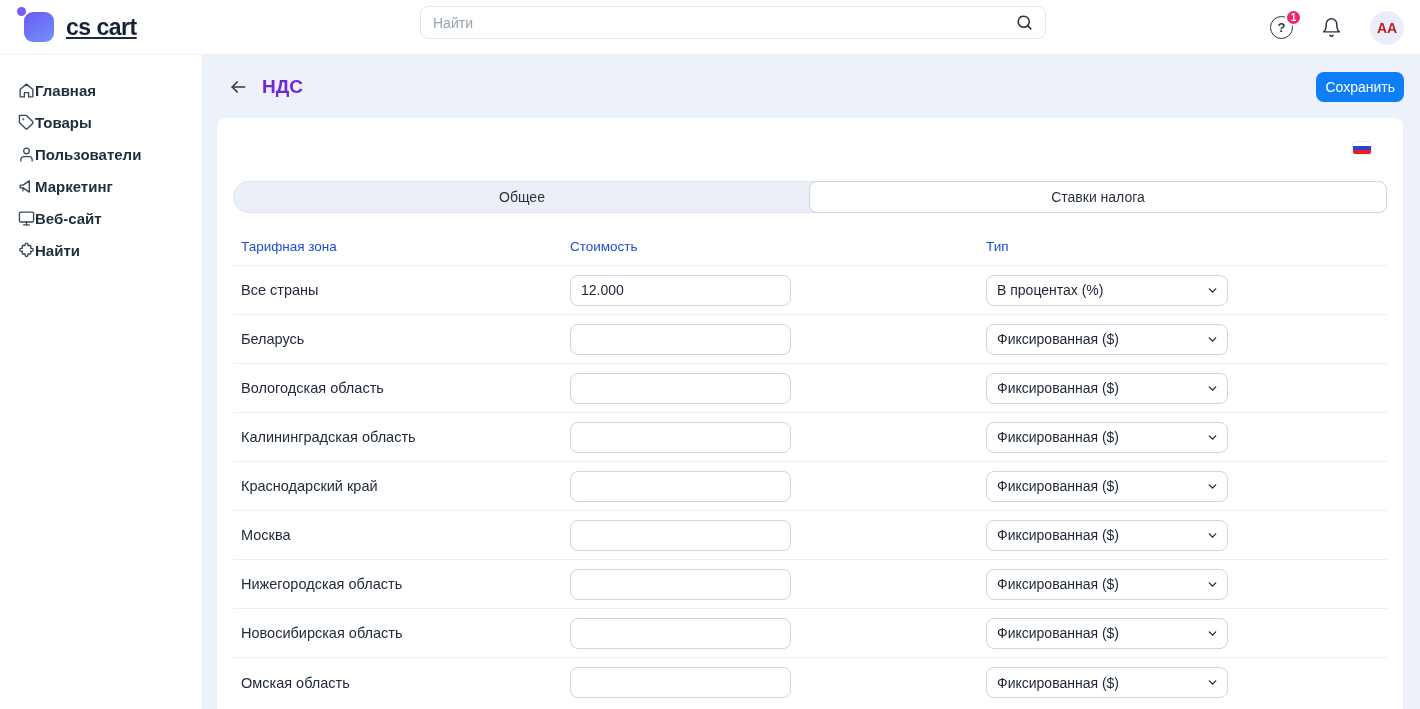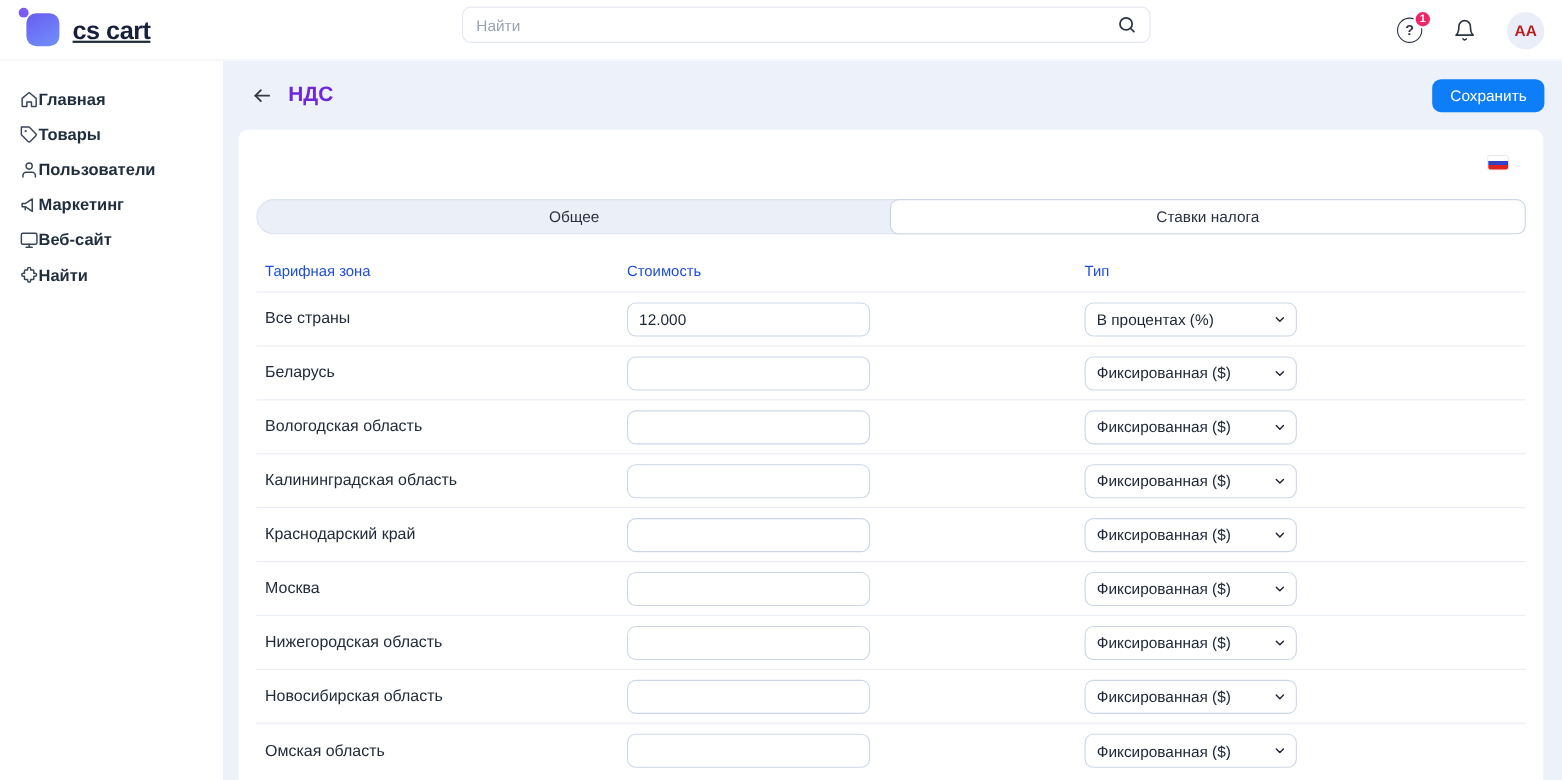--- a/index.html
+++ b/index.html
@@ -37,21 +37,21 @@
   .nav-item { display:flex; align-items:flex-end; gap:0; height:32px; padding-left:18px;
     cursor:pointer; color:#1f2d3d; }
   .nav-item .nicon { color:#3a4656; display:flex; flex:none; }
   .nav-item .nlabel { font-size:15px; font-weight:700; white-space:nowrap; }
 
   
   .main { position:absolute; top:55px; left:202px; width:1218px; height:654px; background:#edf1f9; }
   .page-header { height:63px; display:flex; align-items:center; padding:0 16px 0 26px; }
   .back-btn { display:flex; color:#333a46; cursor:pointer; margin-right:14px; }
   .page-title { font-size:19px; font-weight:700; color:#6d28d9; }
-  .save-btn { margin-left:auto; height:30px; padding:0 16px; border:none; border-radius:8px;
+  .save-btn { margin-left:auto; height:30px; padding:0 9px; border:none; border-radius:8px;
     background:#0d7ef7; color:#fff; font-size:14px; font-family:inherit; cursor:pointer; }
 
   .card { margin:0 17px 0 15px; background:#fff; border-radius:8px 8px 0 0; padding:16px; height:591px; }
   .flag-row { display:flex; justify-content:flex-end; padding-right:16px; margin:8px 0 27px; }
   .flag-ru { width:18px; height:12px; border-radius:2px; box-shadow:0 0 0 1px rgba(0,0,0,.08);
     background:linear-gradient(180deg,#fff 0 33%, #2f43c4 33% 66%, #e0231f 66% 100%); }
 
   .tabs { display:flex; height:32px; background:#ebeff7; border:1px solid #dde3f0; border-radius:16px; }
   .tab { flex:1; display:flex; align-items:center; justify-content:center; font-size:14px;
     color:#2a3240; cursor:pointer; }
@@ -59,21 +59,21 @@
 
   .thead, .trow { display:grid; grid-template-columns:337px 416px 1fr; align-items:center; }
   .thead { padding-top:26px; }
   .th { font-size:13.5px; color:#1d4ed8; padding:0 0 11px 8px; border-bottom:1px solid #e9edf4; }
   .thead .th { border-bottom:none; }
   .thead { border-bottom:1px solid #e9edf4; }
   .trow { height:49px; border-bottom:1px solid #e9edf4; }
   .zone { font-size:14.5px; color:#222b3a; padding-left:8px; }
   .val { width:221px; height:31px; border:1px solid #ccd7e6; border-radius:8px; padding:0 10px;
     font-size:14px; color:#1d2635; font-family:inherit; outline:none; }
-  .selwrap { position:relative; width:193px; height:31px; }
+  .selwrap { position:relative; width:242px; height:31px; }
   .sel { appearance:none; -webkit-appearance:none; width:100%; height:100%; border:1px solid #ccd7e6;
     border-radius:8px; padding:0 28px 0 10px; font-size:14px; color:#1d2635; font-family:inherit;
     background:#fff; outline:none; cursor:pointer; }
   .chev { position:absolute; right:9px; top:9px; pointer-events:none; color:#1d2635; display:flex; }
 </style>
 </head>
 <body>
 
 <div class="topbar">
   <div class="brand">

